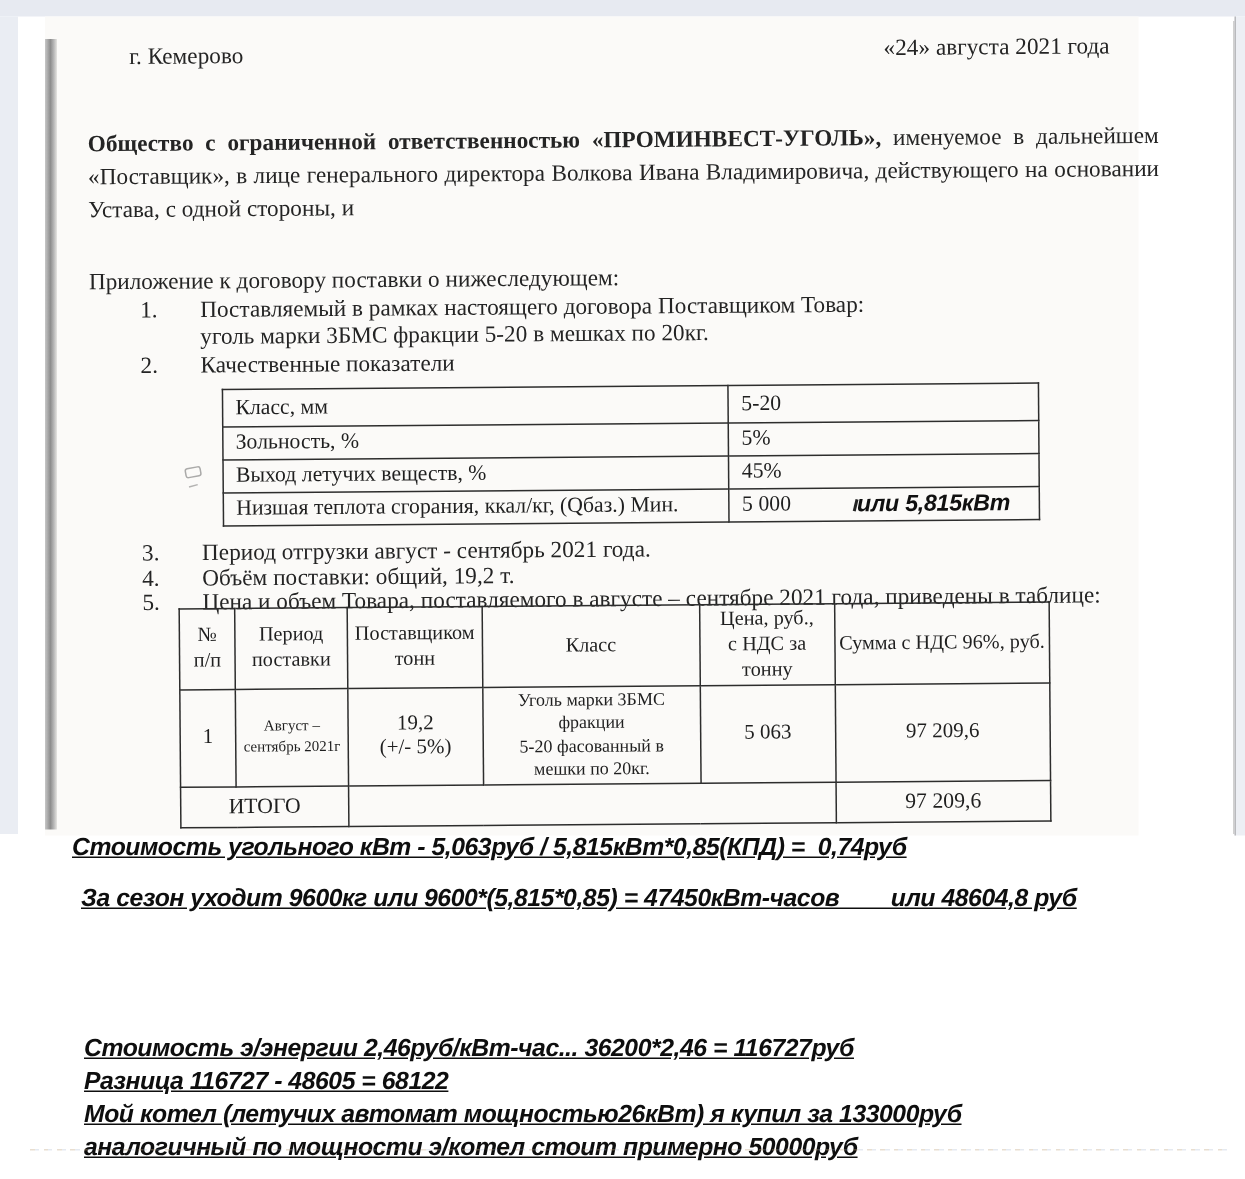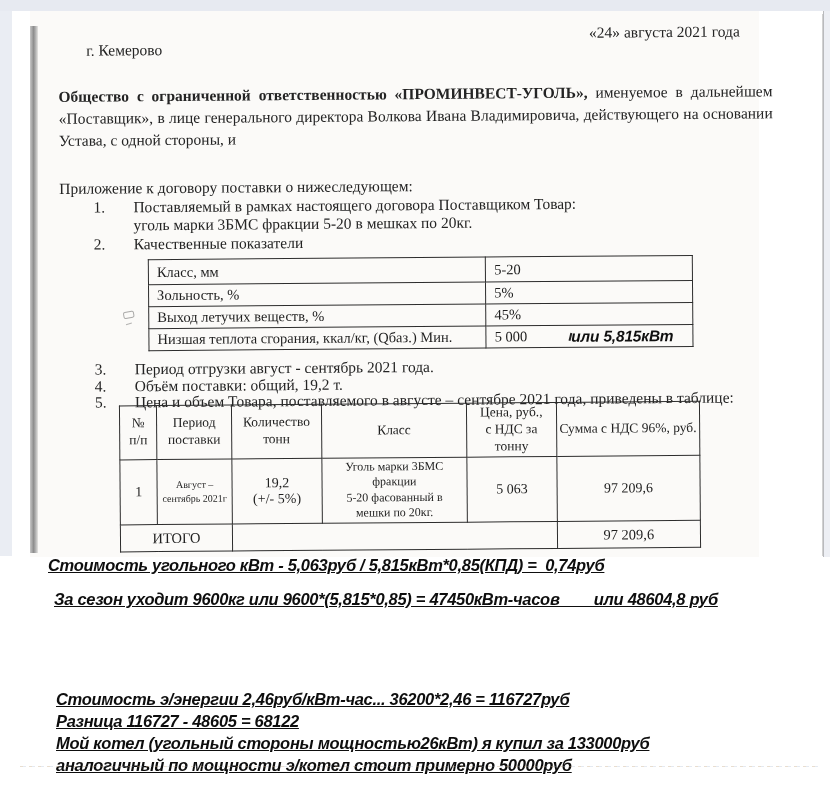--- a/index.html
+++ b/index.html
@@ -12,21 +12,21 @@
   .strip-top{position:absolute;left:0;top:0;width:830px;height:11px;background:#e7eaf1;}
   .strip-left{position:absolute;left:0;top:11px;width:12px;height:545px;background:#eaedf3;}
   .strip-right{position:absolute;left:823px;top:11px;width:7px;height:546px;background:#edeff4;border-left:1px solid #b9babd;}
   
   .scan-page{position:absolute;left:30px;top:11px;width:729px;height:546px;background:#fbfaf8;}
   .page-band{position:absolute;left:0;top:15px;width:8px;height:527px;
     background:linear-gradient(to right,#c7c7c7,#8d8d8d 45%,#b9b9b9 75%,#e6e5e2);}
   .page-content{position:absolute;left:0;top:0;width:793px;height:546px;
     transform:rotate(-0.45deg);color:#242424;}
   .doc-date{position:absolute;left:561px;top:14px;font-size:15.5px;white-space:nowrap;}
-  .doc-city{position:absolute;left:58px;top:28px;font-size:15.5px;white-space:nowrap;}
+  .doc-city{position:absolute;left:58px;top:16px;font-size:15.5px;white-space:nowrap;}
   .doc-paragraph{position:absolute;left:30px;top:72px;width:714px;font-size:15.5px;
     line-height:22px;text-align:justify;}
   .doc-paragraph .b{font-weight:bold;}
   .annex-heading{position:absolute;left:30px;top:166px;font-size:15.5px;white-space:nowrap;}
   .doc-item{position:absolute;left:64px;display:flex;font-size:15.5px;line-height:18px;}
   .doc-item .num{width:40px;flex:0 0 40px;}
   .doc-item .txt{white-space:nowrap;}
   .doc-item .txt2{position:absolute;left:40px;top:18px;white-space:nowrap;}
   
   .qtable{position:absolute;left:118px;top:246px;width:545px;border-collapse:collapse;
@@ -139,21 +139,21 @@
         <col style="width:25%">
           <col style="width:15.5%">
           <col style="width:24.7%">
       </colgroup>
       <tbody>
           <tr>
         <th>№
 п/п</th>
         <th>Период
 поставки</th>
-        <th>Количество
+        <th>Поставщиком
 тонн</th>
         <th>Класс</th>
         <th>Цена, руб.,
 с НДС за
 тонну</th>
         <th>Сумма с НДС 96%, руб.</th>
       </tr>
       <tr class="row-data">
         <td>1</td>
         <td class="c-period">Август –
@@ -177,16 +177,16 @@
 
     <div class="artifact-a"></div>
     <div class="artifact-b"></div>
   </div>
 </div>
 
 <div class="annot" style="left:48px;top:556px;">Стоимость угольного кВт - 5,063руб / 5,815кВт*0,85(КПД) =  0,74руб</div>
 <div class="annot" style="left:54px;top:590px;">За сезон уходит 9600кг или 9600*(5,815*0,85) = 47450кВт-часов        или 48604,8 руб</div>
 <div class="annot" style="left:56px;top:690px;">Стоимость э/энергии 2,46руб/кВт-час... 36200*2,46 = 116727руб</div>
 <div class="annot" style="left:56px;top:712px;">Разница 116727 - 48605 = 68122</div>
-<div class="annot" style="left:56px;top:734px;">Мой котел (угольный стороны мощностью26кВт) я купил за 133000руб</div>
+<div class="annot" style="left:56px;top:734px;">Мой котел (летучих автомат мощностью26кВт) я купил за 133000руб</div>
 <div class="annot" style="left:56px;top:756px;">аналогичный по мощности э/котел стоит примерно 50000руб</div>
 
 <div class="speckle-line"></div>
 
 </body></html>

